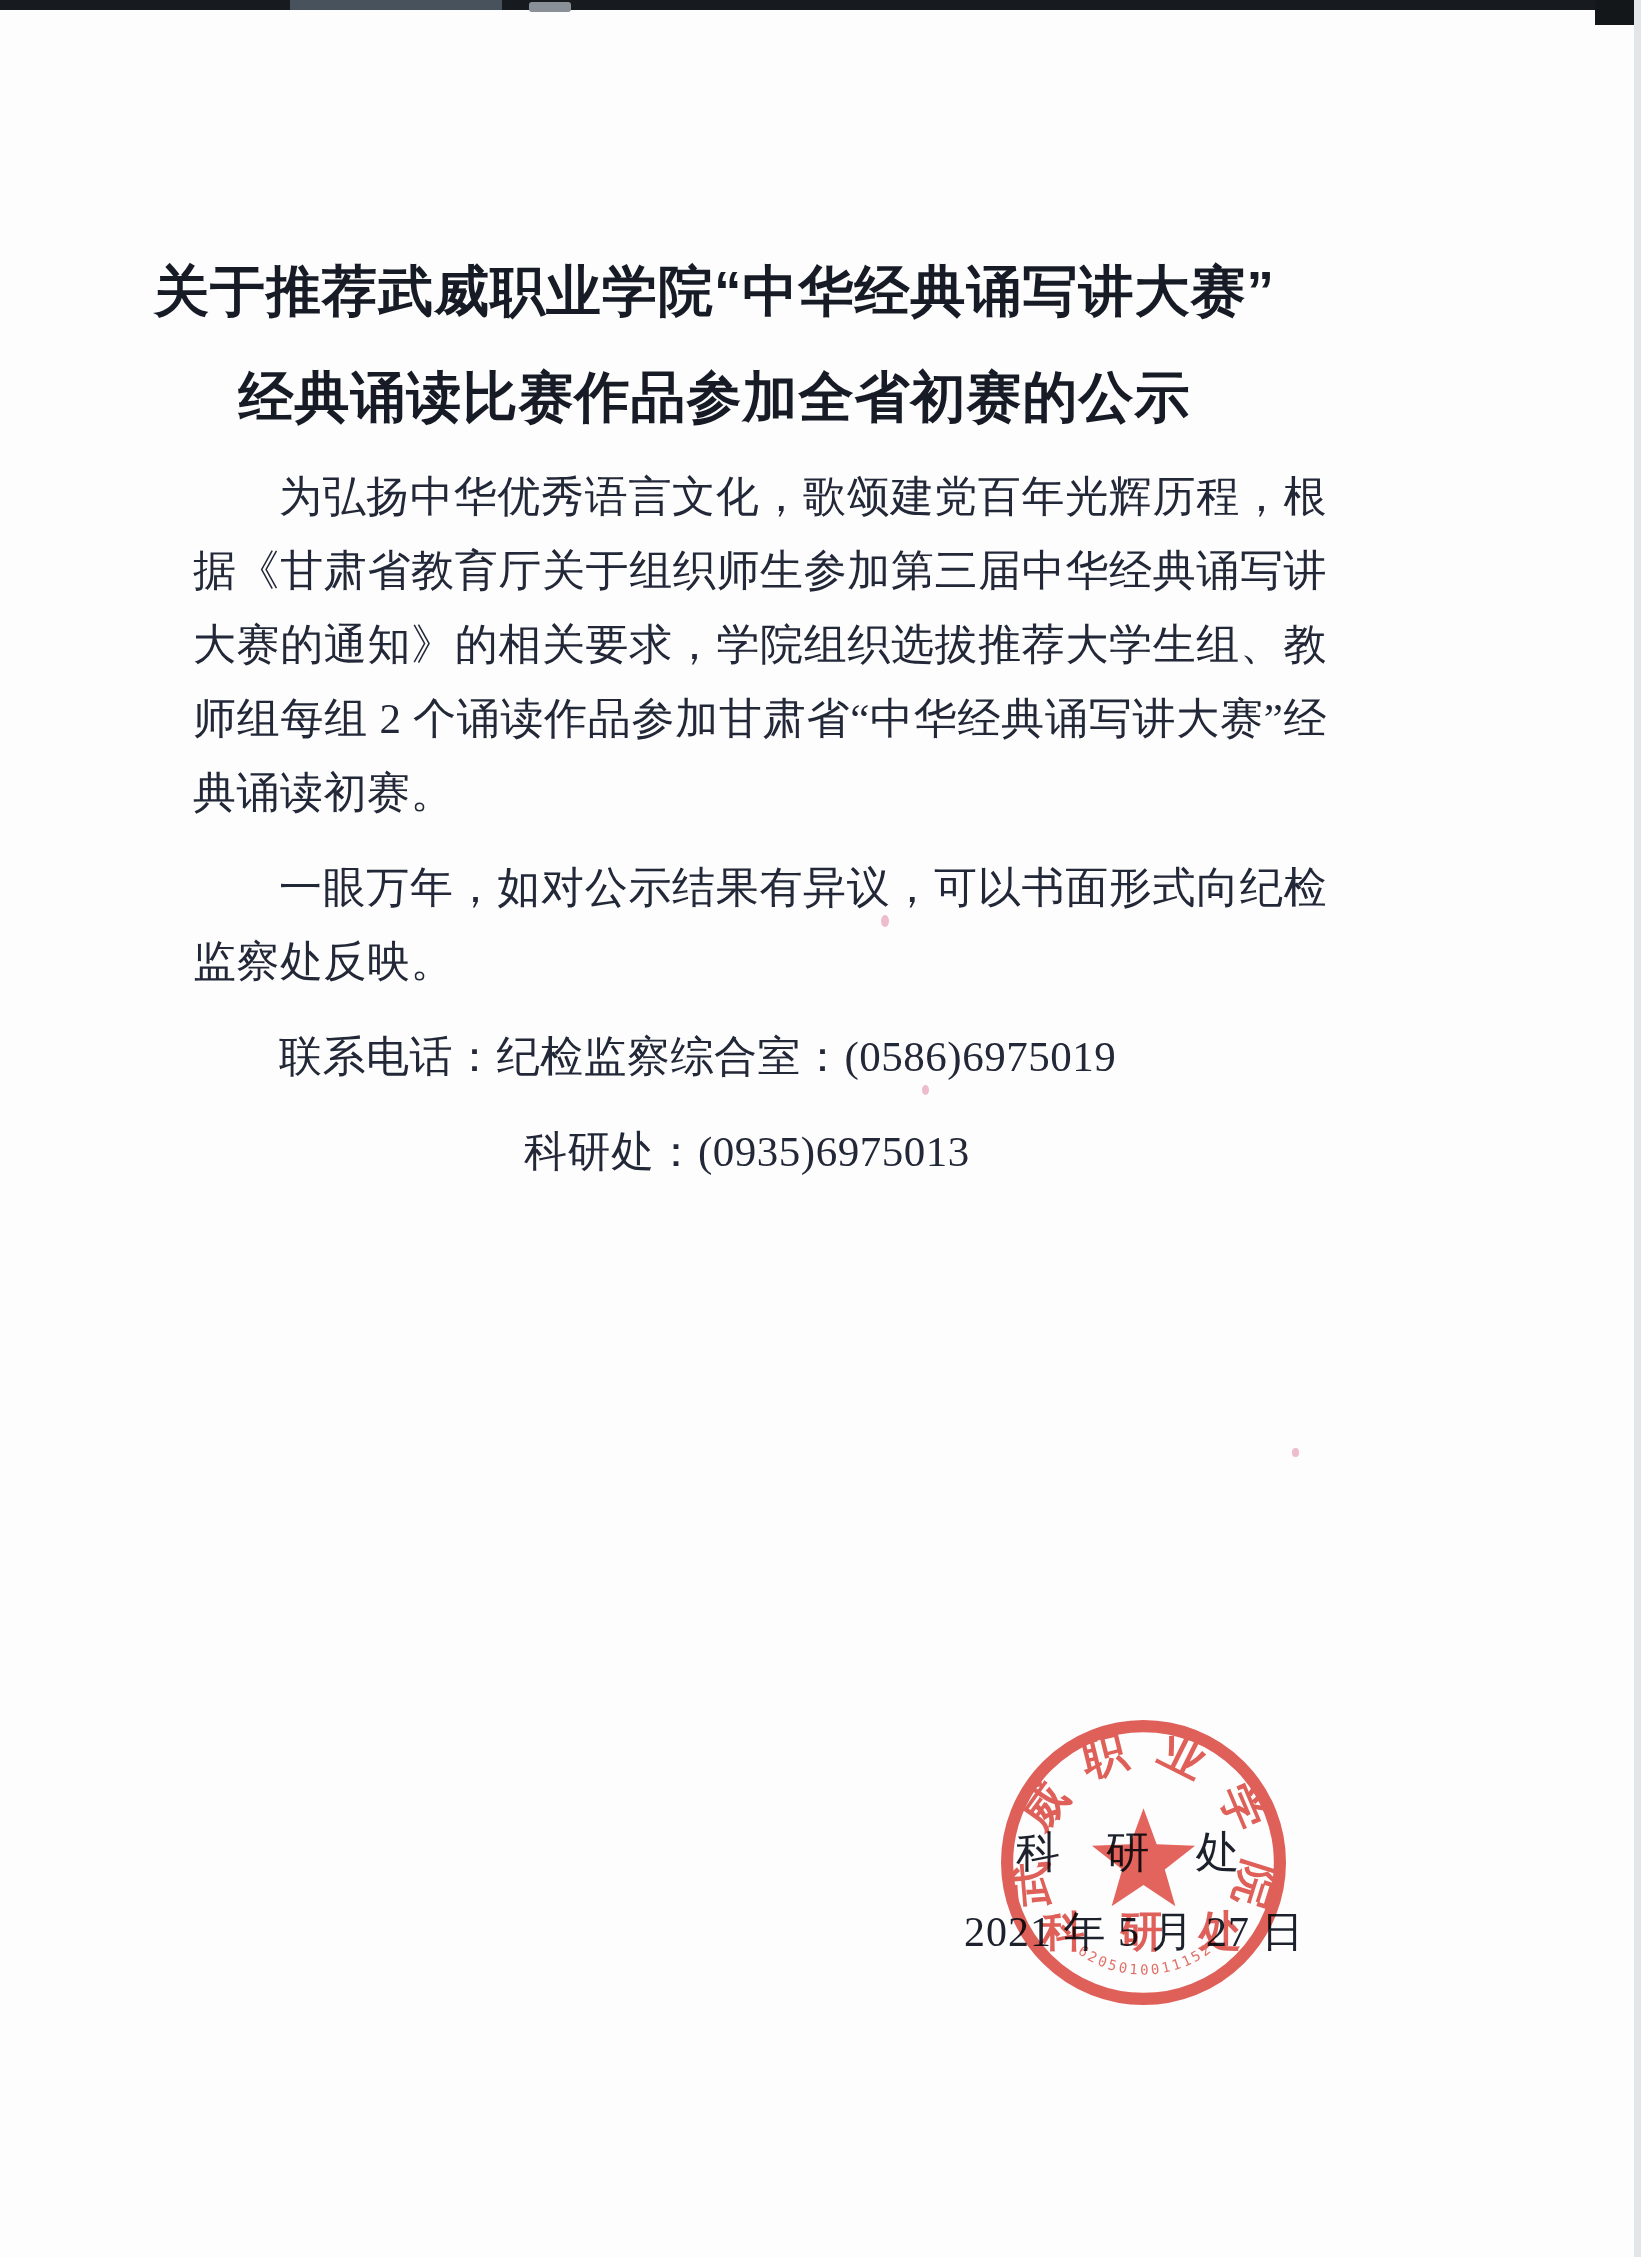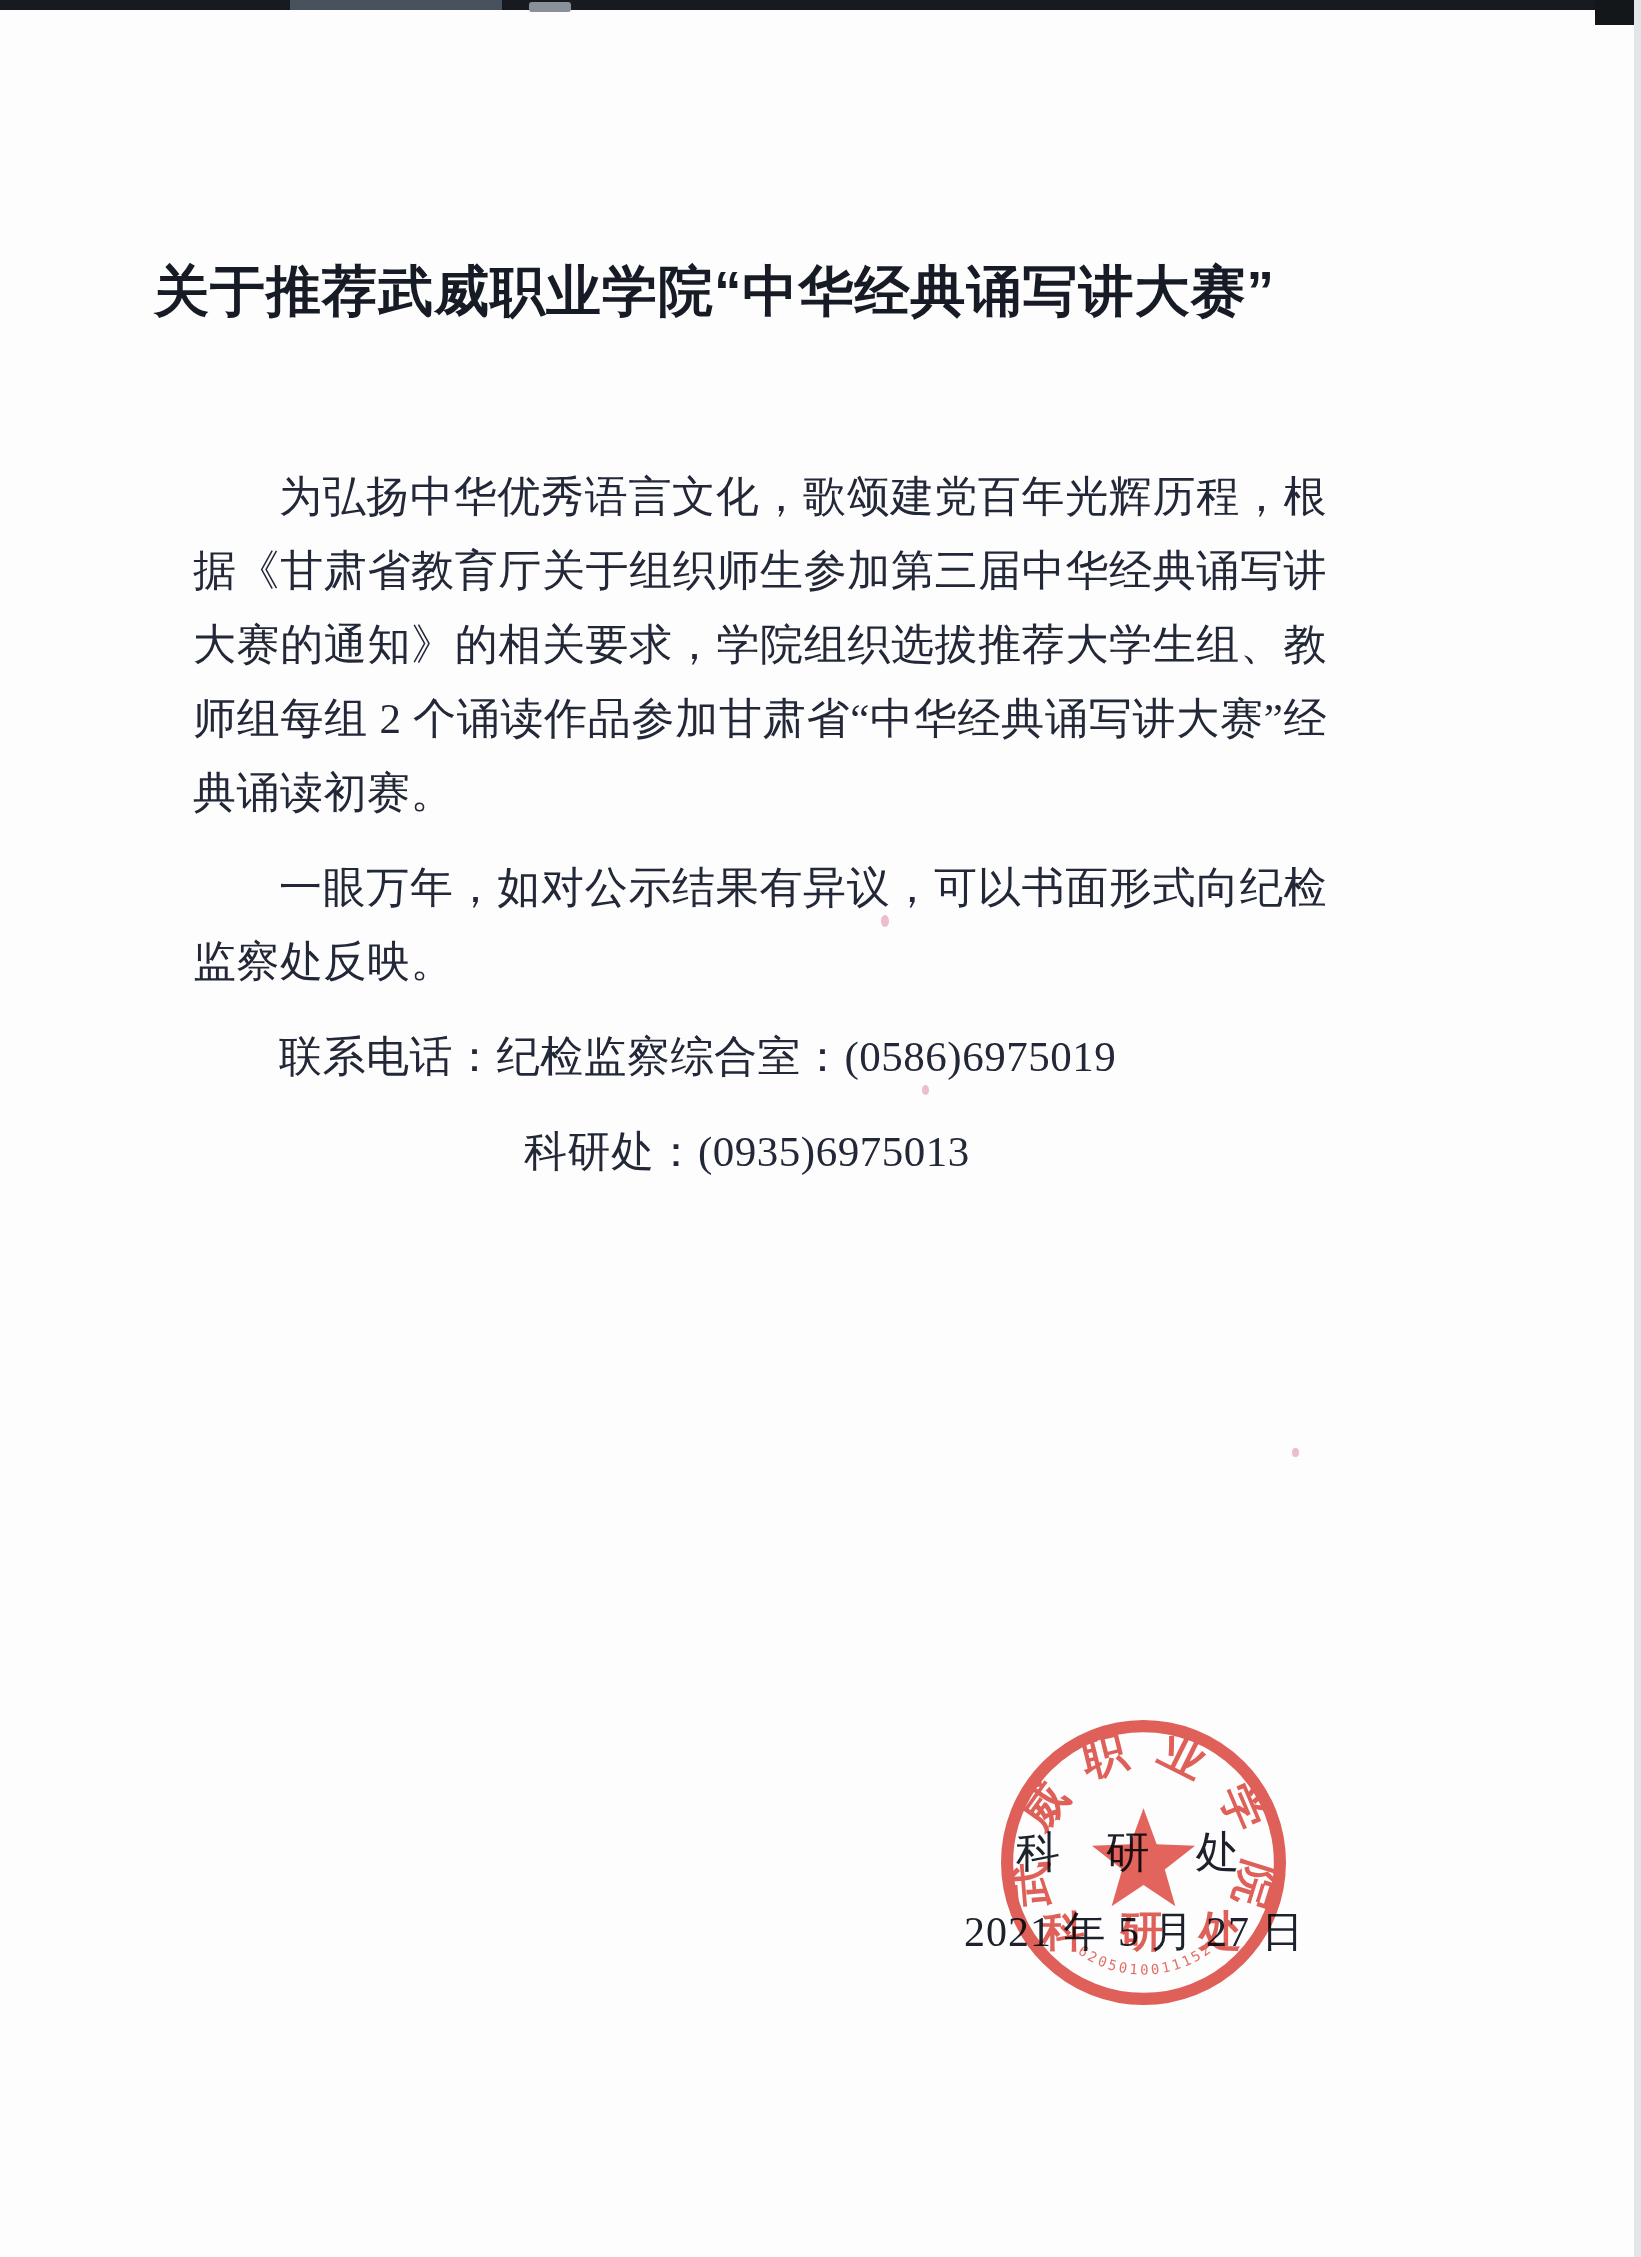--- a/index.html
+++ b/index.html
@@ -72,20 +72,21 @@
   <div class="edge-top-light"></div>
   <div class="edge-top-blob"></div>
   <div class="edge-top-corner"></div>
   <div class="edge-right"></div>
   <div class="speck" style="left:881px;top:915px;width:7.7px;height:11.6px;"></div>
   <div class="speck" style="left:922px;top:1085px;width:6.8px;height:9.7px;"></div>
   <div class="speck" style="left:1292px;top:1448px;width:6.8px;height:8.7px;"></div>
 
   <h1 class="title">
     <div>关于推荐武威职业学院“中华经典诵写讲大赛”</div>
+    <div>经典诵读比赛作品参加全省初赛的公示</div>
   </h1>
 
   <div class="content">
     <p class="para">为弘扬中华优秀语言文化，歌颂建党百年光辉历程，根据《甘肃省教育厅关于组织师生参加第三届中华经典诵写讲大赛的通知》的相关要求，学院组织选拔推荐大学生组、教师组每组 2 个诵读作品参加甘肃省“中华经典诵写讲大赛”经典诵读初赛。</p>
     <p class="para">一眼万年，如对公示结果有异议，可以书面形式向纪检监察处反映。</p>
     <p class="para">联系电话：纪检监察综合室：(0586)6975019</p>
     <p class="para contact2">科研处：(0935)6975013</p>
   </div>
 
   <div class="signer">科 研 处</div>

